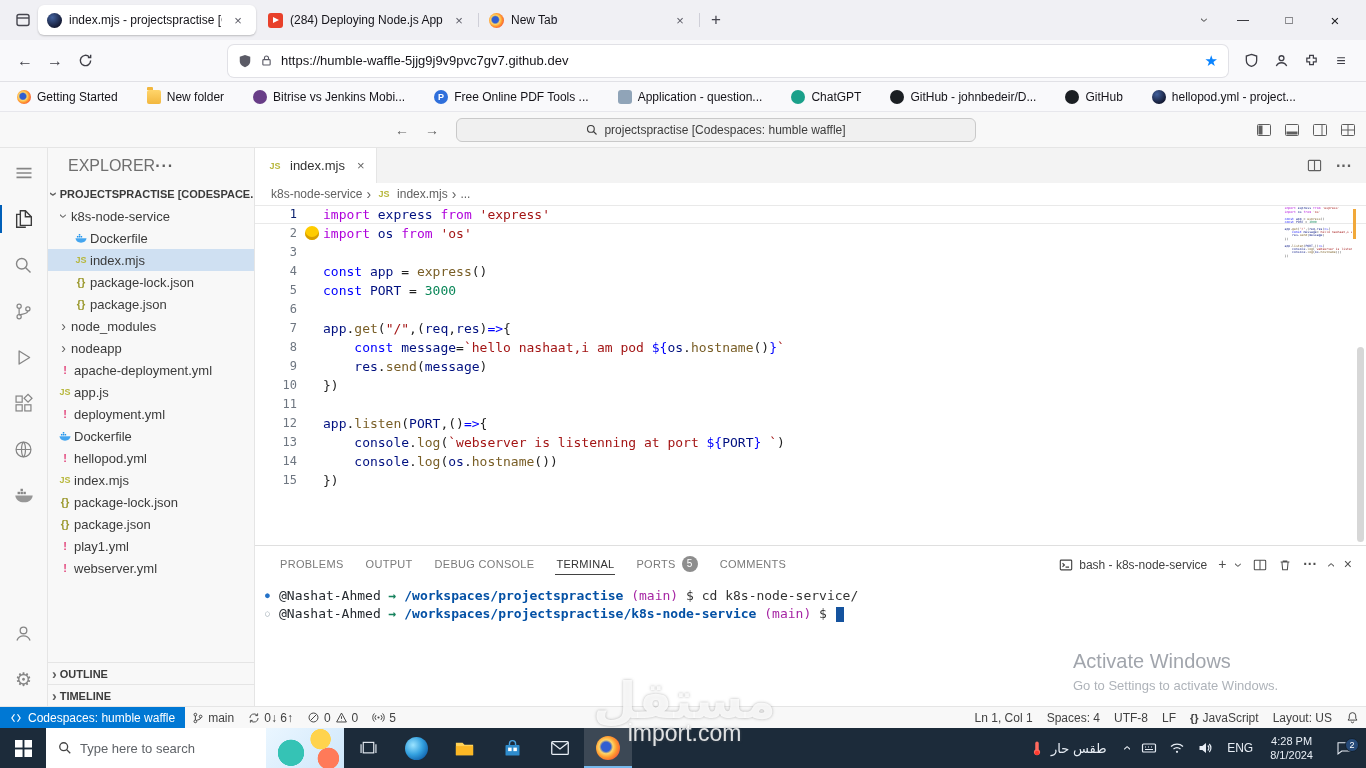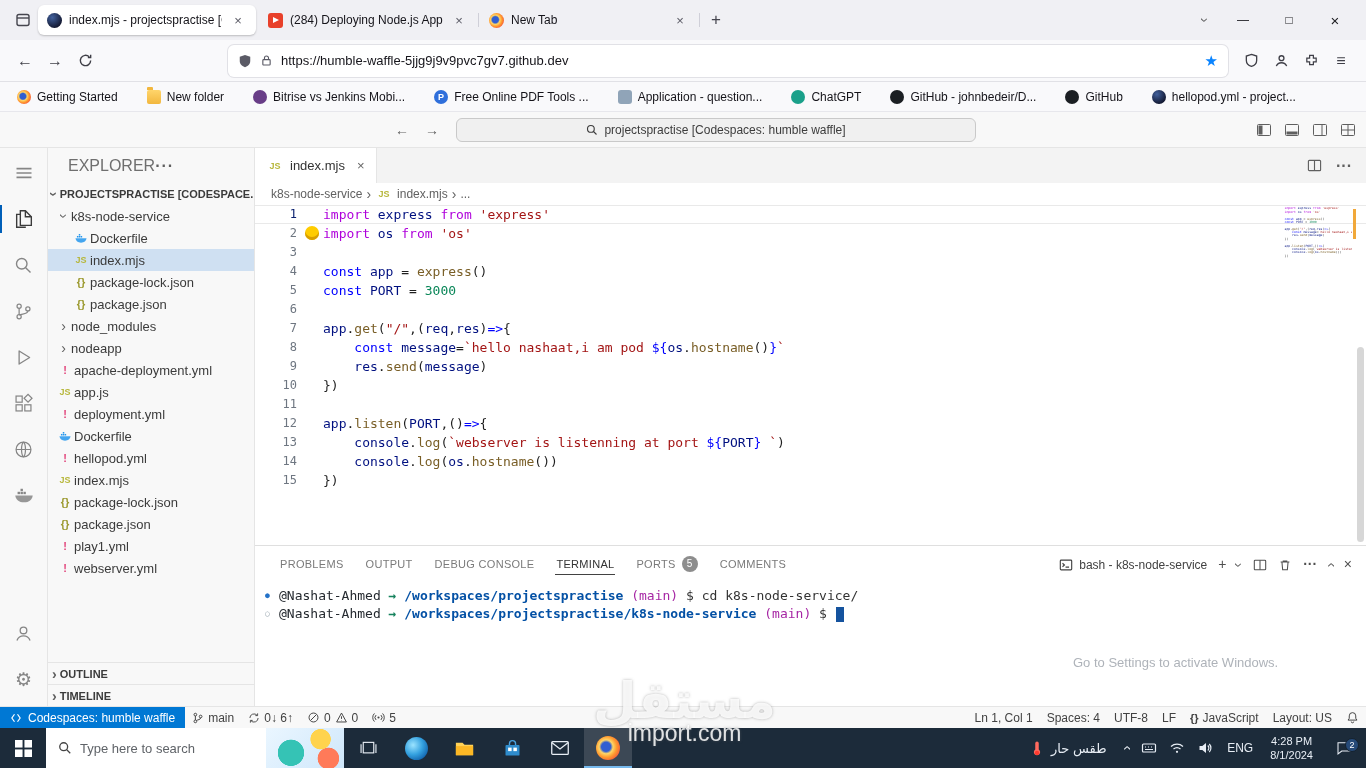--- a/index.html
+++ b/index.html
@@ -833,18 +833,19 @@
     <div class="tb-notif">
       <svg width="18" height="18" viewBox="0 0 24 24" fill="none" stroke="#e8eef5" stroke-width="1.4">
           <path d="M4 5h16v11H9l-5 4z"></path>
         </svg>
       <span class="nbadge">2</span>
     </div>
   </div>
 </div>
 
 <div class="wm-activate">
+  <div class="t1">Activate Windows</div>
   <div class="t2">Go to Settings to activate Windows.</div>
 </div>
 <div class="wm-brand">
   <div class="wm-ar">مستقل</div>
   <div class="wm-dom">import.com</div>
 </div>
 
 </body></html>

